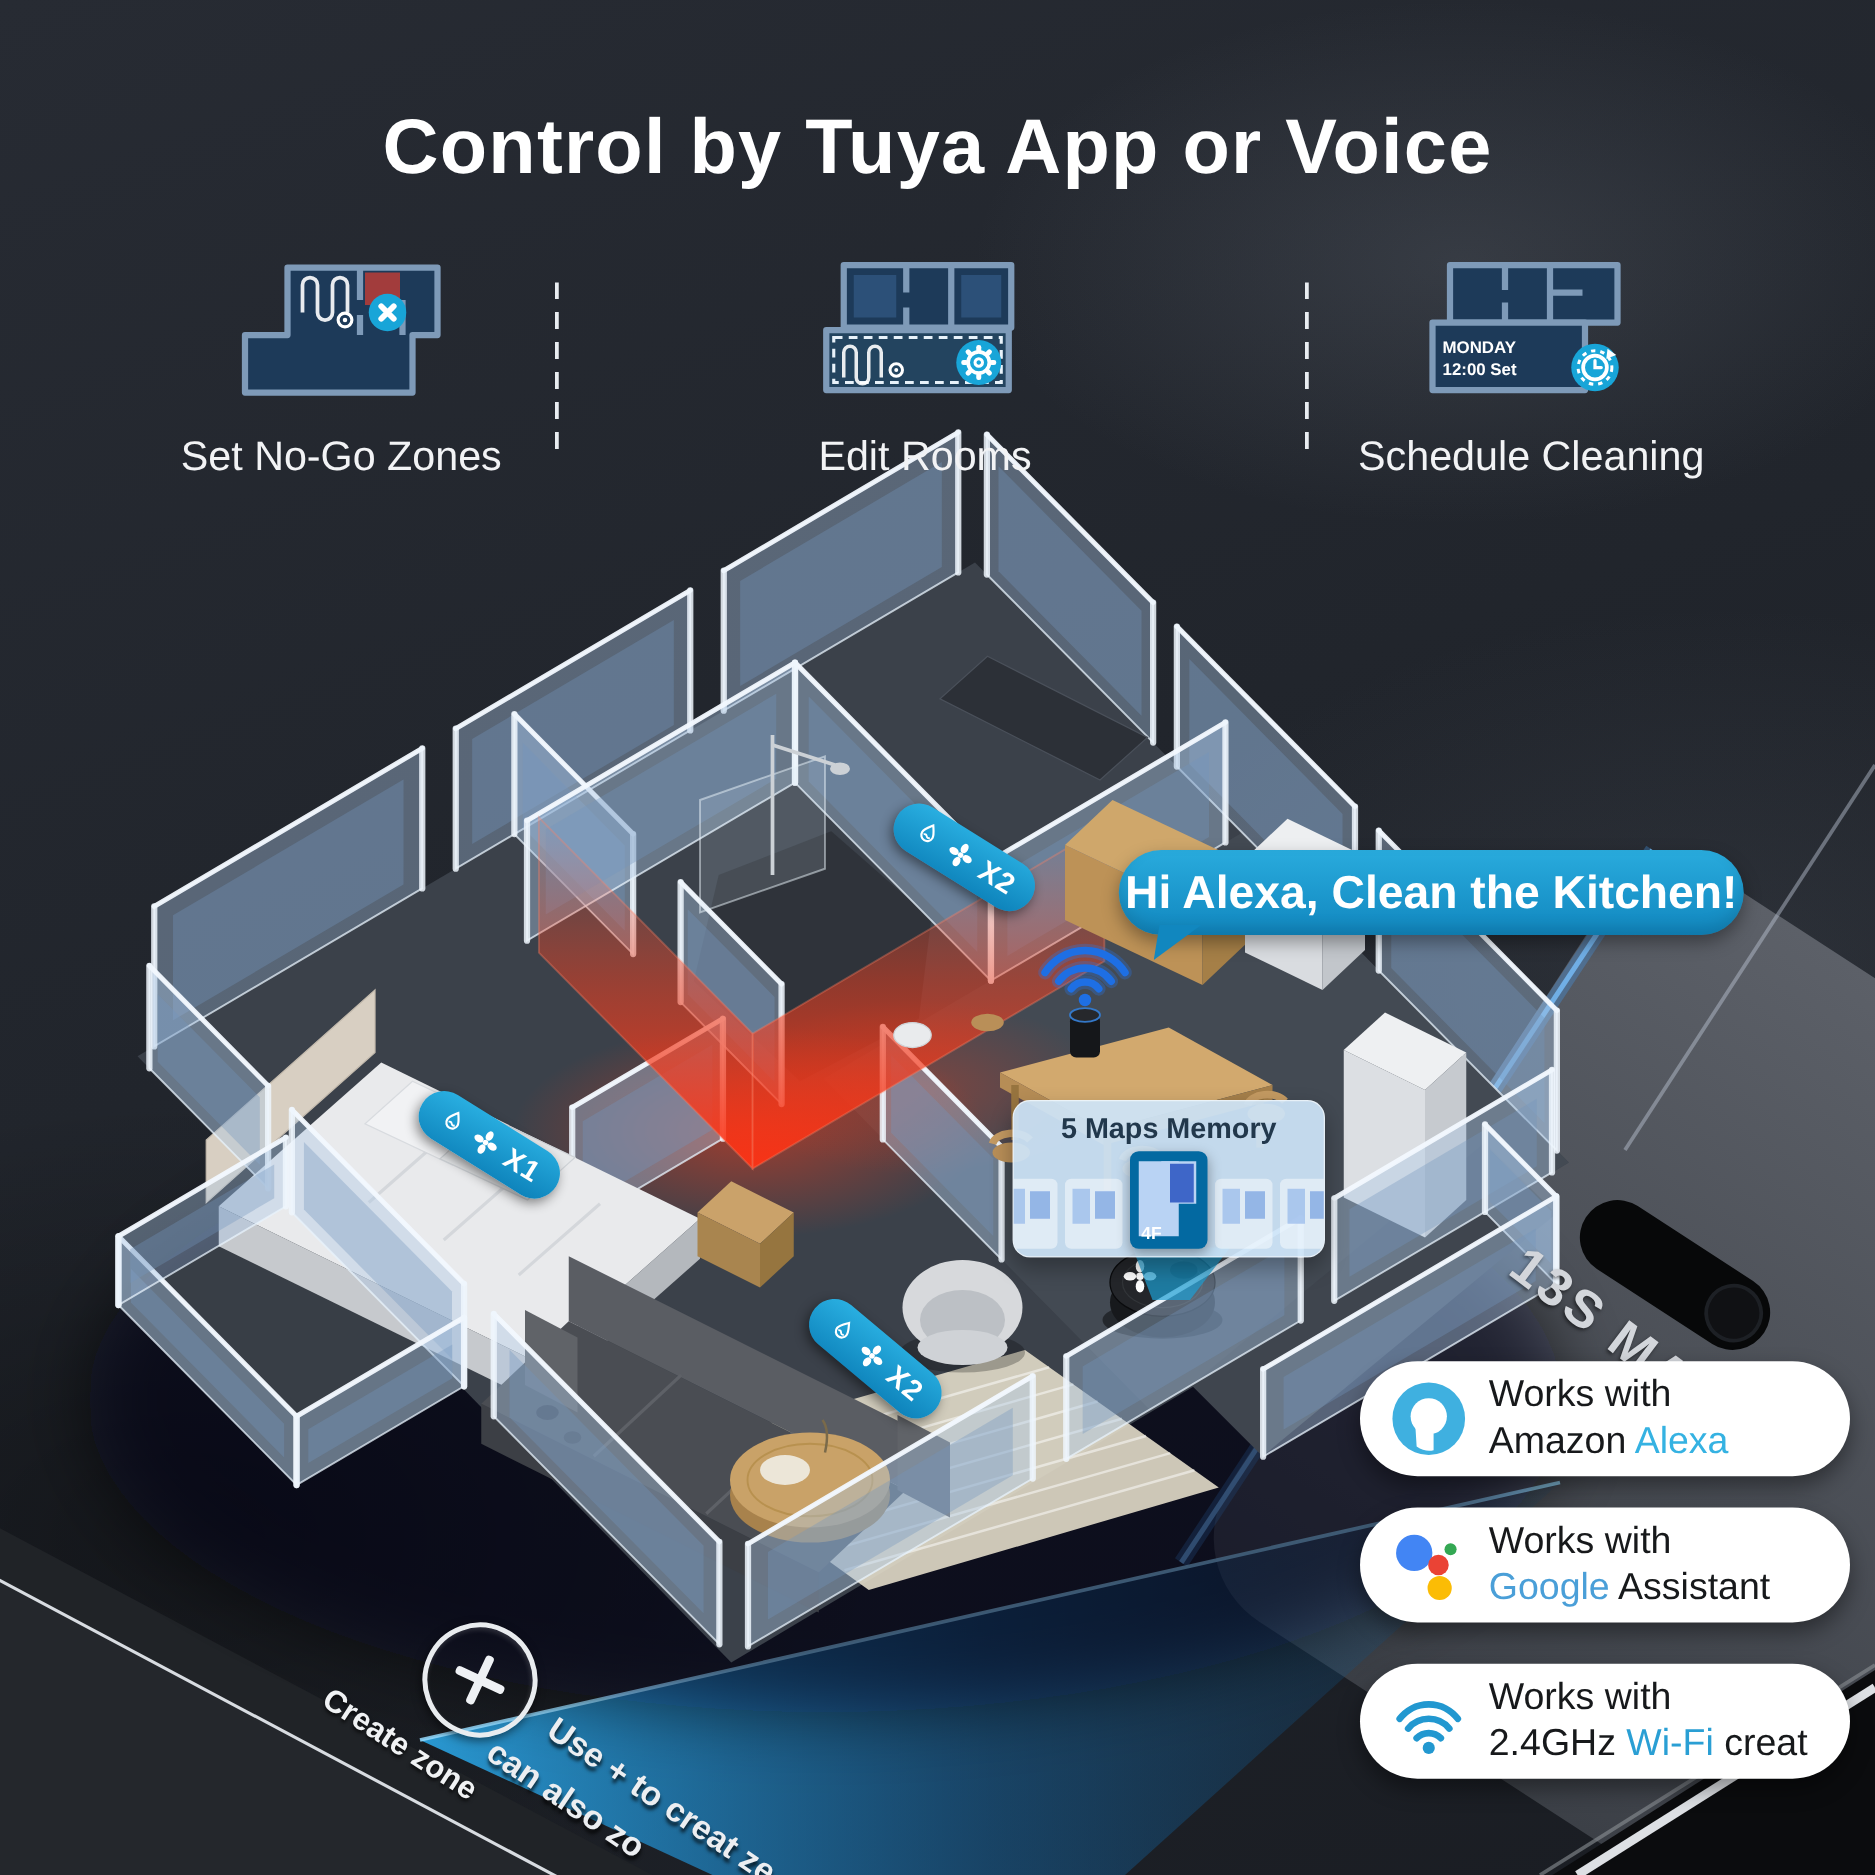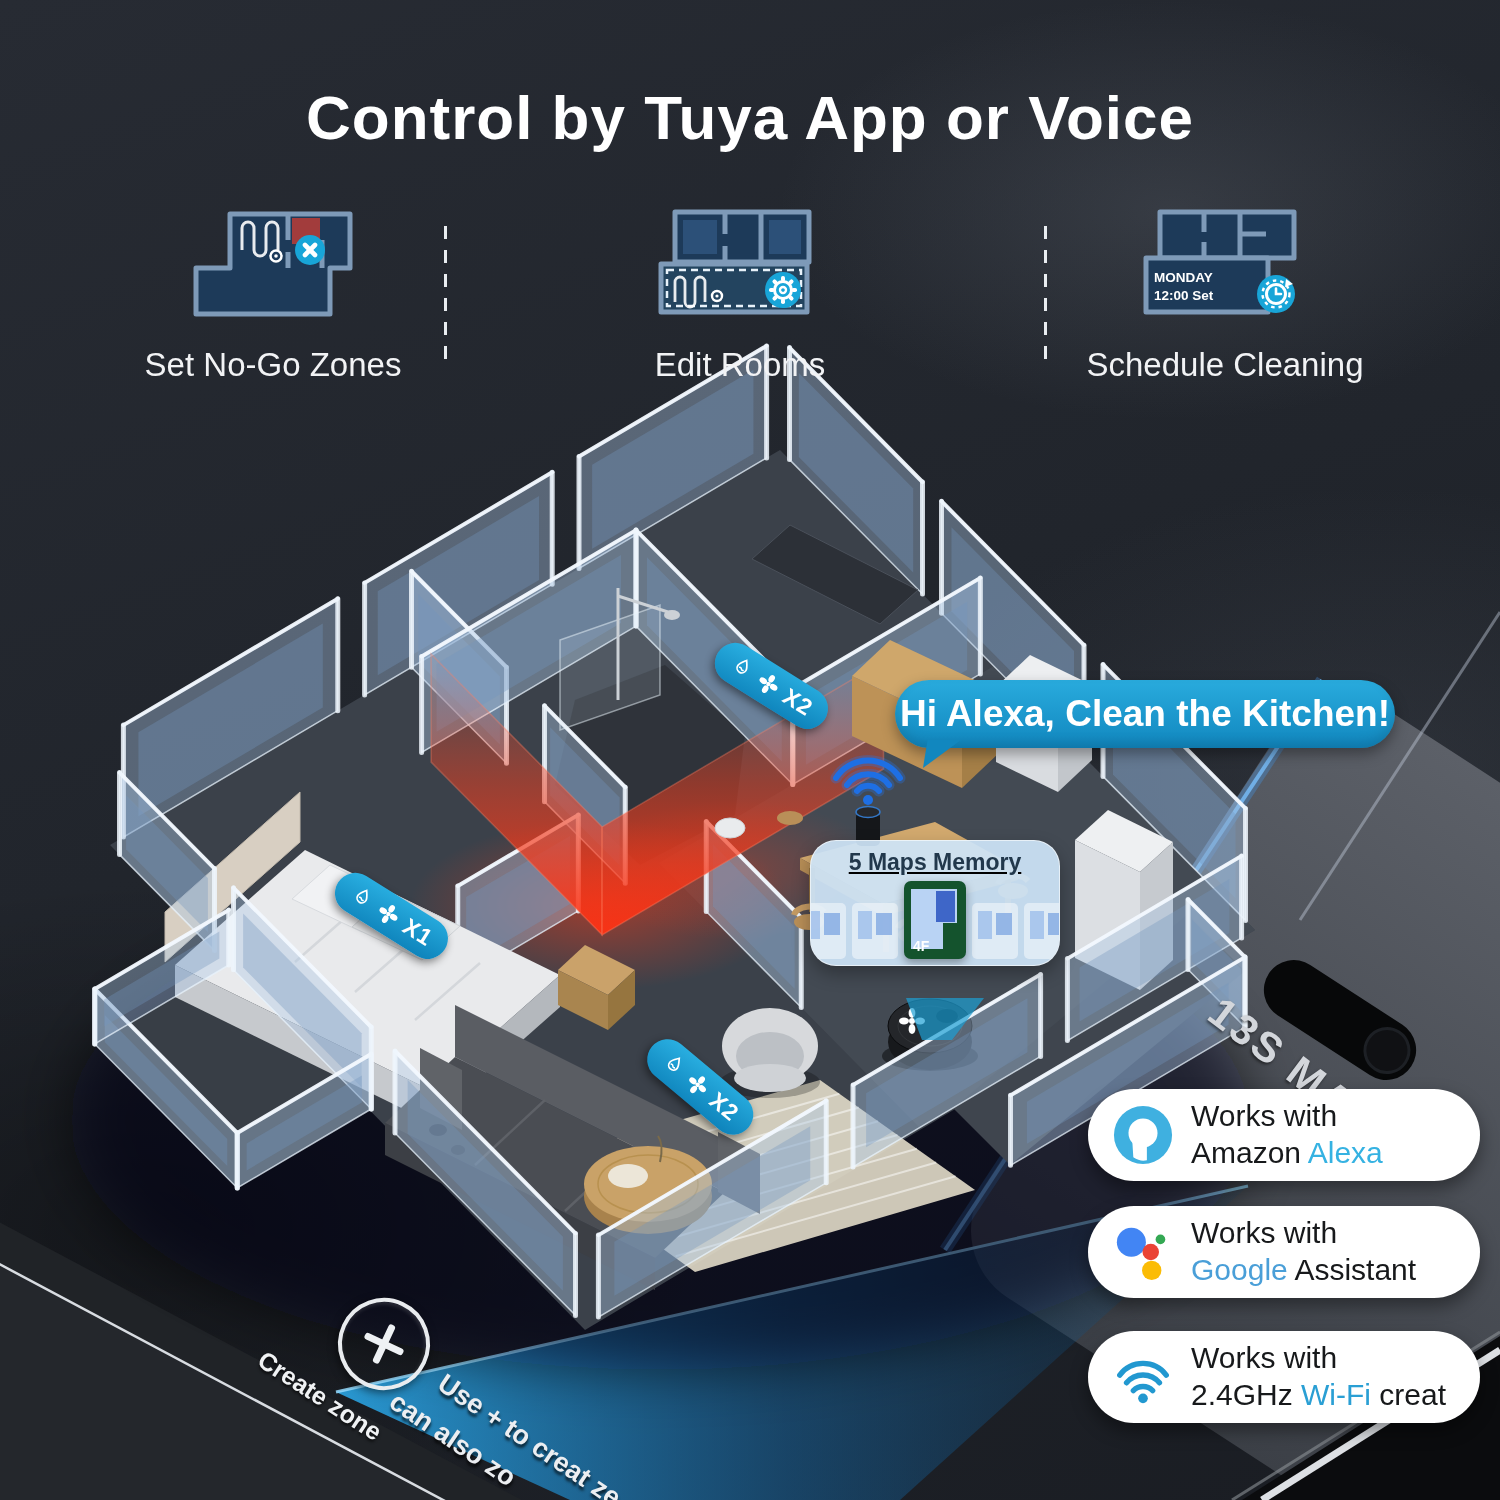--- a/index.html
+++ b/index.html
@@ -24,31 +24,31 @@
     box-shadow:0 6px 14px rgba(0,0,0,.35), inset 0 -6px 12px rgba(0,0,0,.12);
     display:flex;align-items:center;justify-content:center;
     color:#fff;font-size:37px;font-weight:700;}
   .bubble::after{content:'';position:absolute;left:28px;bottom:-20px;width:38px;height:28px;
     background:#1187bf;clip-path:polygon(0 100%, 12% 0, 100% 0);}
   .pill{display:flex;align-items:center;gap:8px;padding:7px 17px;border-radius:24px;
     background:linear-gradient(175deg,#2ab0e2,#0d82ba);
     box-shadow:0 4px 9px rgba(0,0,0,.45);transform-origin:left center;}
   .pill svg{width:23px;height:23px;}
   .pill .cnt{color:#fff;font-size:23px;font-weight:700;letter-spacing:1px;}
-  .popup{left:810px;top:840px;width:248px;height:124px;border-radius:26px;
+  .popup{left:810px;top:880px;width:248px;height:124px;border-radius:14px;
     background:rgba(206,228,247,0.93);border:1px solid rgba(255,255,255,.6);
-    overflow:hidden;box-shadow:0 8px 18px rgba(0,0,0,.3);text-decoration:underline;}
+    overflow:hidden;box-shadow:0 8px 18px rgba(0,0,0,.3);}
   .popup .ptitle{margin-top:8px;text-align:center;font-size:23px;font-weight:600;color:#22384c;}
   .thumbs{position:absolute;left:-16px;bottom:6px;width:280px;display:flex;
     align-items:flex-end;justify-content:center;gap:6px;}
   .thumb{position:relative;width:46px;height:56px;border-radius:5px;
     background:rgba(255,255,255,.55);opacity:.85;}
   .thumb .s-a{position:absolute;left:6px;top:8px;width:14px;height:28px;background:#a6c4ee;}
   .thumb .s-b{position:absolute;right:6px;top:10px;width:16px;height:22px;background:#8cafe6;}
-  .thumb-main{position:relative;width:62px;height:78px;border-radius:7px;background:#14532d;
+  .thumb-main{position:relative;width:62px;height:78px;border-radius:7px;background:#0369a1;
     box-shadow:0 4px 10px rgba(0,0,0,.35);z-index:2;}
   .thumb-main .m-f1{position:absolute;left:7px;top:8px;width:32px;height:60px;background:#b9d3f4;}
   .thumb-main .m-f2{position:absolute;left:25px;top:8px;width:28px;height:34px;background:#b9d3f4;}
   .thumb-main .m-dark{position:absolute;left:32px;top:10px;width:19px;height:31px;background:#3e66c8;}
   .thumb-main .m-label{position:absolute;left:9px;bottom:5px;color:#fff;font-size:14px;font-weight:700;}
   .compat{left:1088px;width:392px;height:92px;border-radius:46px;background:#fff;
     display:flex;align-items:center;padding-left:24px;gap:17px;box-sizing:border-box;
     box-shadow:0 8px 18px rgba(0,0,0,.4);z-index:4;}
   .compat svg{width:62px;height:62px;flex:0 0 auto;}
   .compat .ctxt{font-size:30px;line-height:1.22;color:#17191b;}

